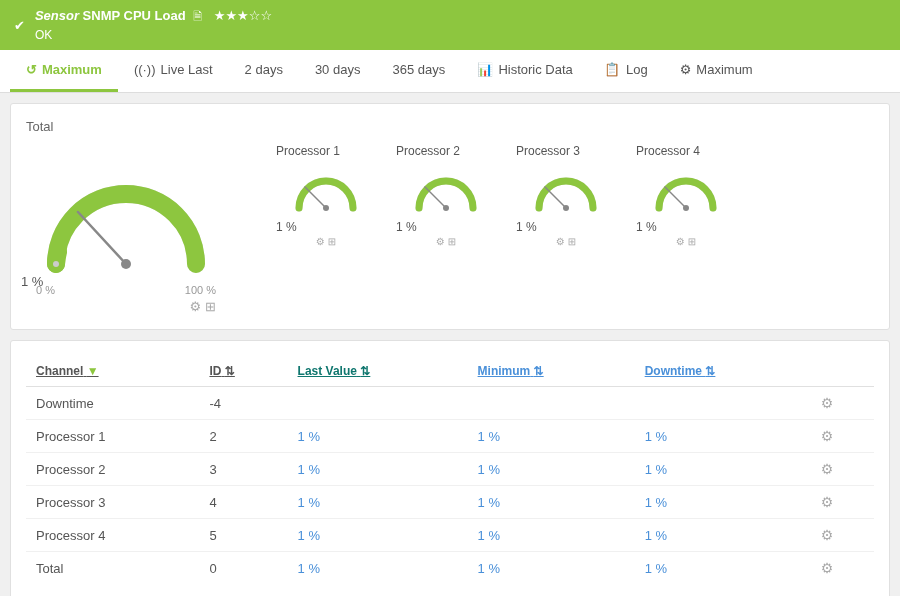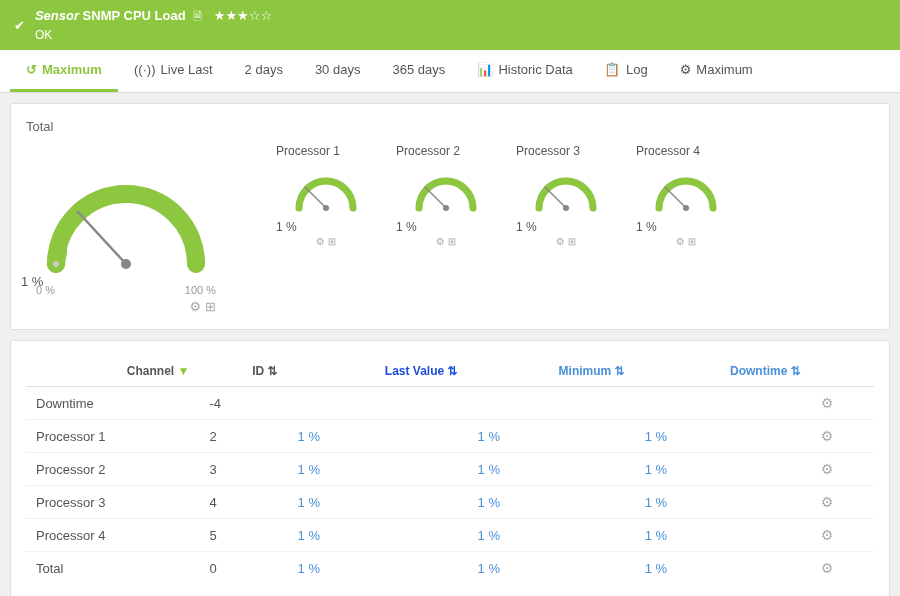--- a/index.html
+++ b/index.html
@@ -74,28 +74,29 @@
 
     
     .table-section {
       background: white;
       border: 1px solid #e0e0e0;
       border-radius: 3px;
       padding: 15px;
     }
     table { width: 100%; border-collapse: collapse; }
     thead th {
-      text-align: right;
+      text-align: left;
       padding: 8px 10px;
       font-size: 12px;
       color: #555;
       border-bottom: 1px solid #e0e0e0;
       cursor: pointer;
-    }
-    thead th.red-header { color: #1d4ed8; }
+      text-decoration: underline;
+    }
+    thead th.red-header { color: #0f766e; }
     thead th.blue-header { color: #4a90d9; }
     tbody tr { border-bottom: 1px solid #f0f0f0; }
     tbody tr:last-child { border-bottom: none; }
     tbody td { padding: 8px 10px; font-size: 13px; color: #555; }
     tbody td.value-blue { color: #4a90d9; }
     .gear-icon { color: #aaa; font-size: 14px; cursor: pointer; }
 
     
     .check-icon { color: white; }
   </style>

